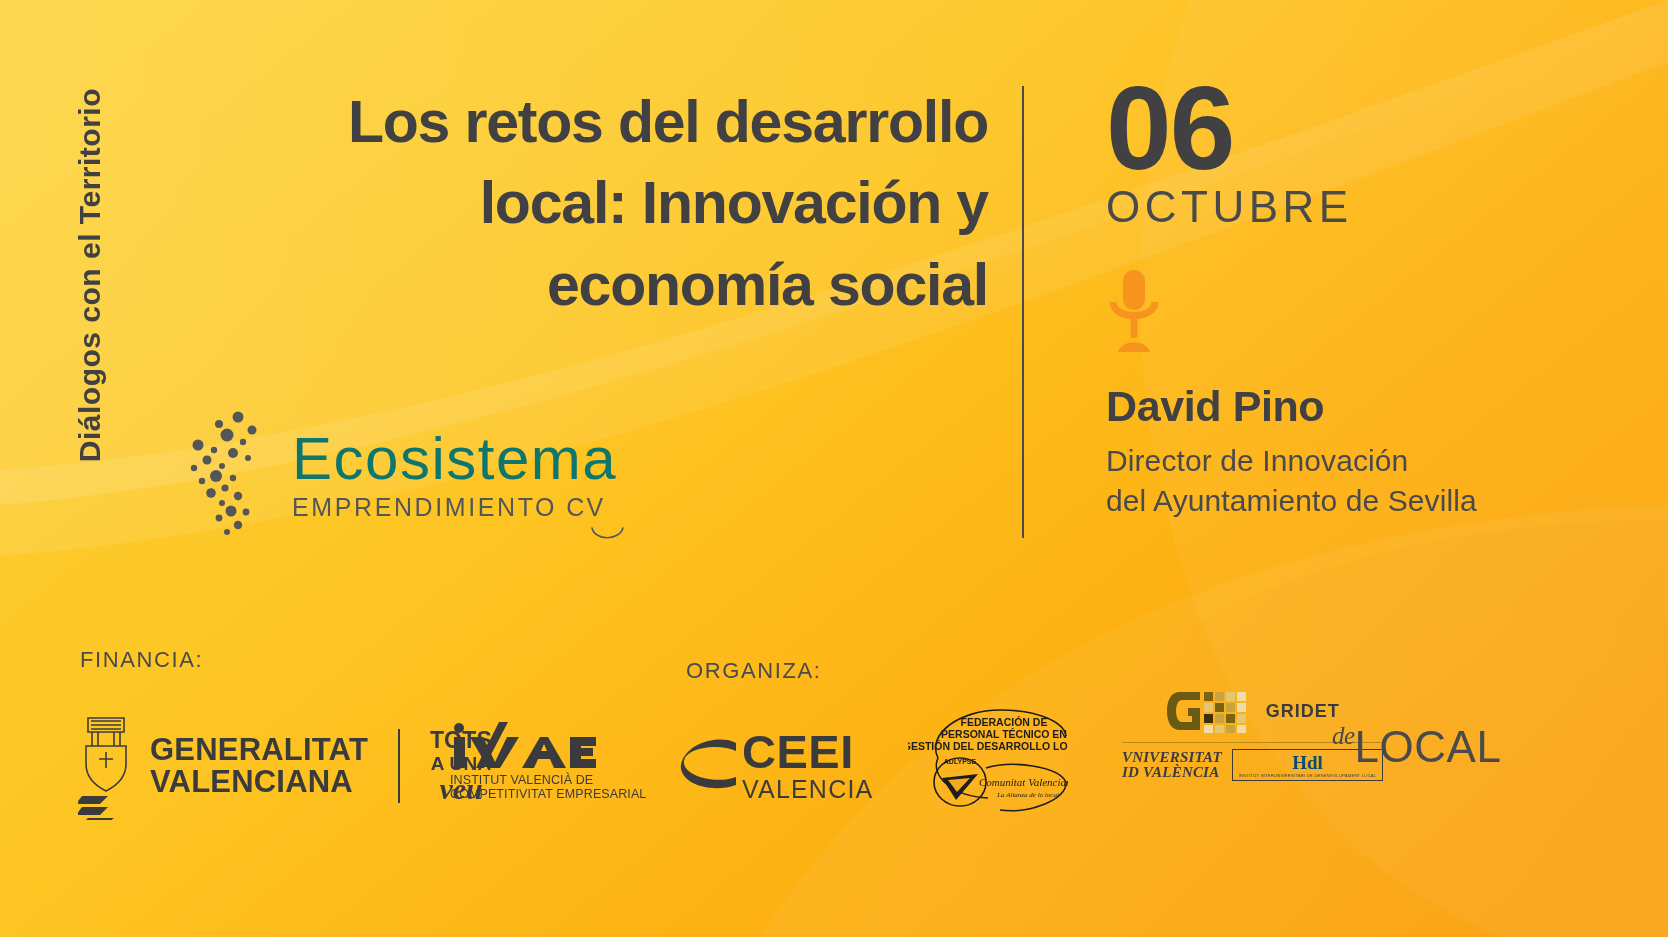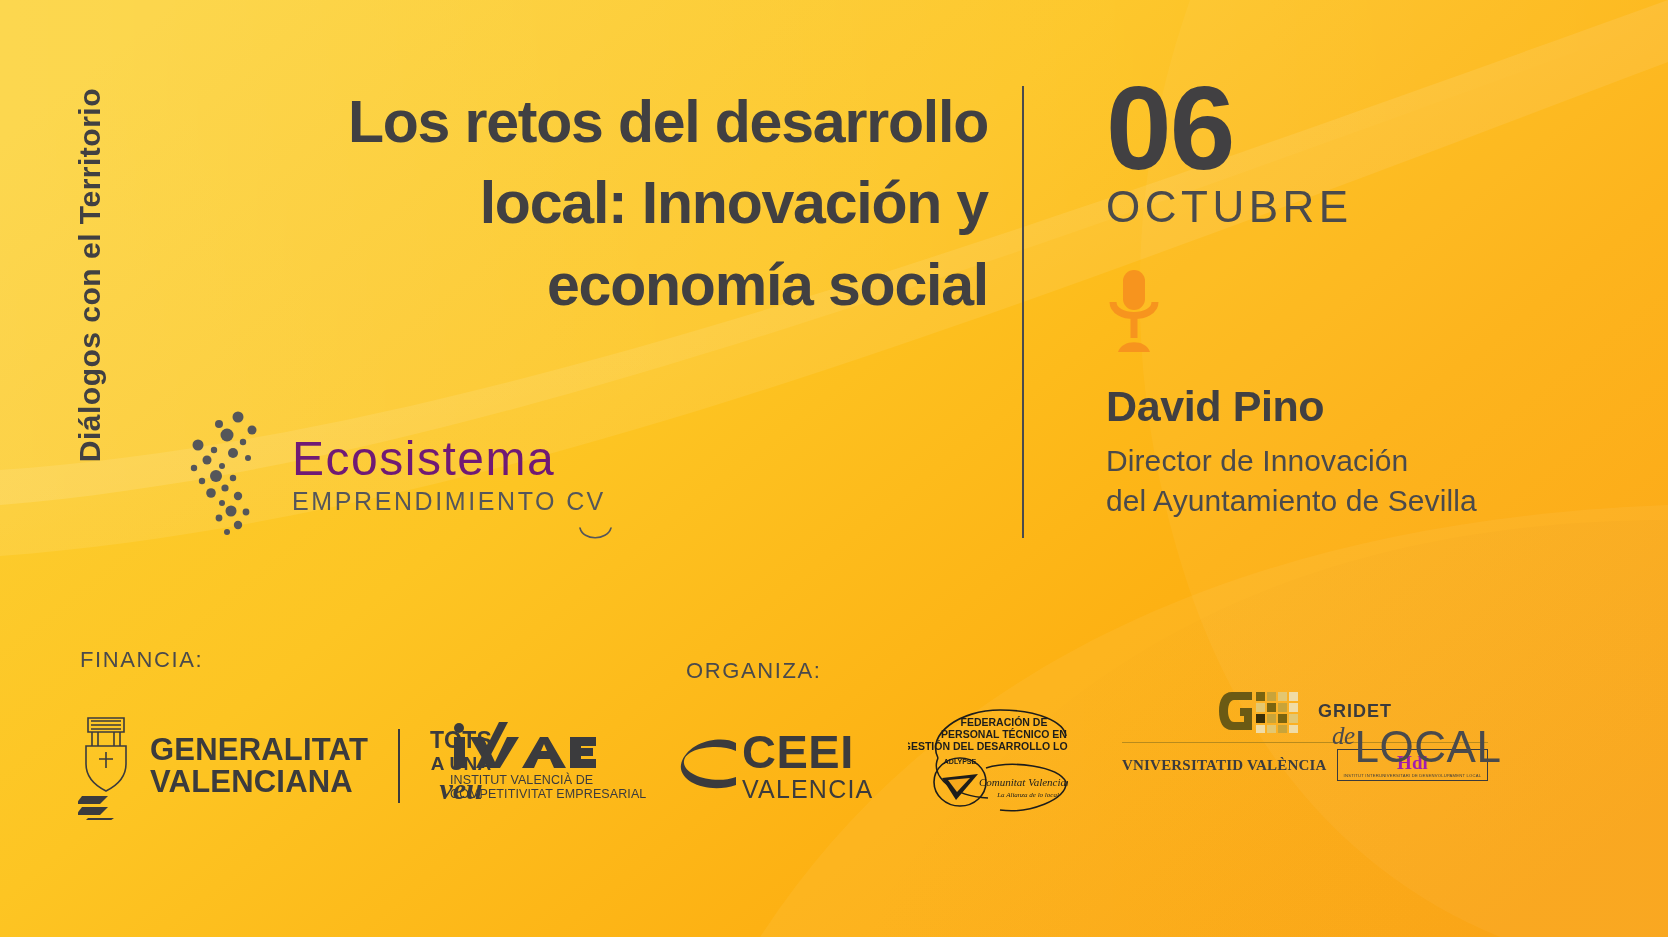--- a/index.html
+++ b/index.html
@@ -38,22 +38,22 @@
   }
 
   
   #ecosistema {
     position:absolute; left:186px; top:408px; z-index:5;
     display:flex; align-items:center; gap:14px;
   }
   #ecosistema .mark { width:92px; height:132px; flex:none; }
   #ecosistema .words { display:flex; flex-direction:column; }
   #ecosistema .w1 {
-    font-size:48px; font-weight:300; letter-spacing:1.5px;
-    color:#701a75; line-height:1.0;
+    font-size:60px; font-weight:300; letter-spacing:1.5px;
+    color:#0f766e; line-height:1.0;
   }
   #ecosistema .w2row {
     display:flex; align-items:flex-end; gap:9px; margin-top:6px;
   }
   #ecosistema .w2 {
     font-size:25px; font-weight:300; letter-spacing:2.6px;
     color:#55565a; line-height:1.0;
   }
   #ecosistema .w3 {
     font-size:25px; font-weight:300; letter-spacing:2.2px;
@@ -136,30 +136,30 @@
   #fed .seal { width:160px; height:118px; }
 
   
   #gridet { left:1122px; top:688px; flex-direction:column; align-items:center; }
   #gridet .grow { display:flex; align-items:center; gap:12px; }
   #gridet .gword { font-size:18px; font-weight:700; letter-spacing:1px; color:#3b3b3d; }
   #gridet .uvrow {
     display:flex; align-items:center; gap:10px; margin-top:8px;
     border-top:1.5px solid #b98b1c; padding-top:6px;
   }
-  #gridet .uv { display:flex; flex-direction:row; line-height:1.0; }
+  #gridet .uv { display:flex; flex-direction:column; line-height:1.0;font-style:italic; }
   #gridet .uv div {
     font-family:"Liberation Serif", serif;
     font-size:15px; font-weight:700; color:#3b3b3d; letter-spacing:.2px;
   }
   #gridet .hdl {
     border:1.5px solid #3b3b3d; padding:3px 6px 2px;
     display:flex; flex-direction:column; align-items:center; line-height:1;
   }
-  #gridet .hdl .h1 { font-family:"Liberation Serif", serif; font-size:19px; font-weight:700; color:#a21caf; }
+  #gridet .hdl .h1 { font-family:"Liberation Serif", serif; font-size:19px; font-weight:700; color:#0c4a6e; }
   #gridet .hdl .h2 { font-size:4.2px; color:#3b3b3d; margin-top:2px; letter-spacing:.2px; }
 
   
   #delocal { left:1332px; top:722px; flex-direction:column; align-items:center; }
   #delocal .drow { display:flex; align-items:flex-start; }
   #delocal .de {
     font-size:25px; font-style:italic; font-weight:400; color:#4a4a4c;
     font-family:"Liberation Serif", serif; letter-spacing:-.5px;
   }
   #delocal .local {

